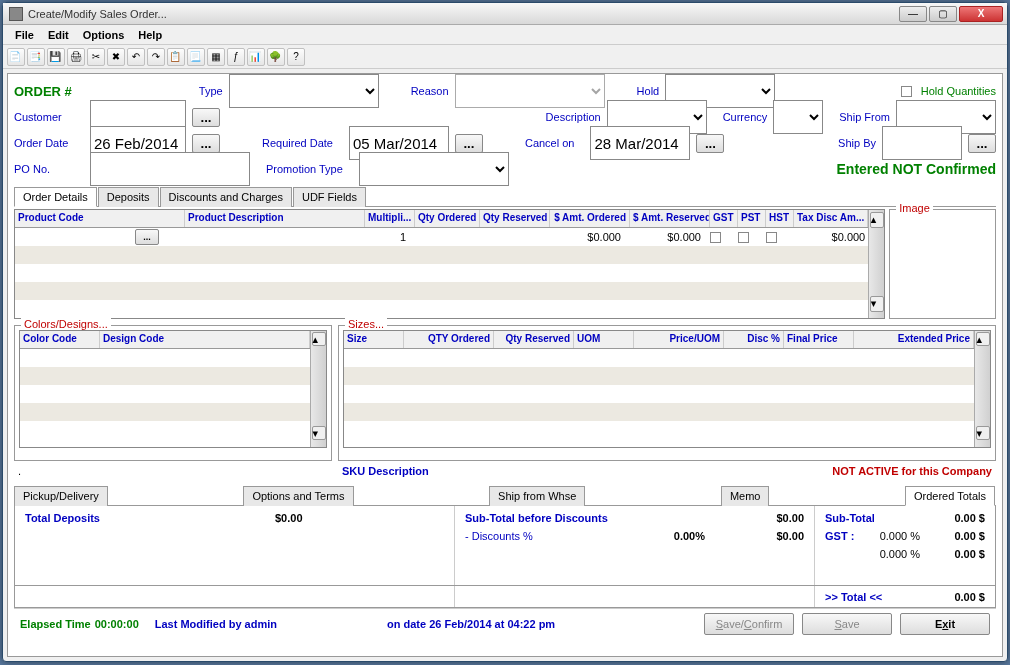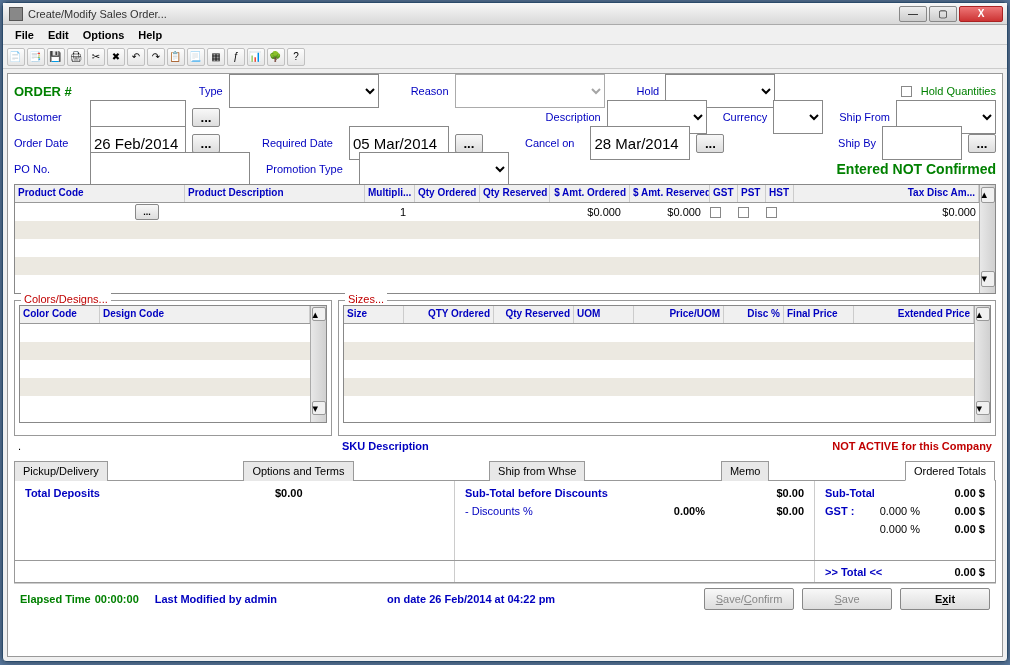--- a/index.html
+++ b/index.html
@@ -187,20 +187,26 @@
 
     <div class="row1">
       <span class="label-blue" style="width:70px">PO No.</span>
       <input type="text" style="width: 160px;" value="">
       <span class="label-blue" style="margin-left:10px">Promotion Type</span>
       <select style="width:150px;margin-left:10px"><option></option></select>
       <div style="flex:1"></div>
       <span class="green-status">Entered NOT Confirmed</span>
     </div>
 
+    <div class="tabs">
+      <div class="tab active"><span>Order Details</span></div>
+      <div class="tab"><span>Deposits</span></div>
+      <div class="tab"><span>Discounts and Charges</span></div>
+      <div class="tab"><span>UDF Fields</span></div>
+    </div>
 
     <div style="display:flex; height:110px; gap:4px; margin-top:2px;">
       <div class="grid" style="flex:1; display:flex;">
         <div style="flex:1">
           <div class="grid-header">
             <div style="width:170px">Product Code</div>
             <div style="width:180px">Product Description</div>
             <div style="width:50px">Multipli...</div>
             <div style="width:65px">Qty Ordered</div>
             <div style="width:70px">Qty Reserved</div>
@@ -236,20 +242,23 @@
             <div class="grid-row"></div>
             <div class="grid-row striped"></div>
             <div class="grid-row"></div>
           </div>
         </div>
         <div class="scroll-v">
             <div class="thumb" style="height:16px;margin-top:2px">▴</div>
             <div class="thumb" style="height:16px;margin-top:68px">▾</div>
           </div>
       </div>
+      <div class="fieldset" style="width:110px;margin-top:0">
+        <div class="legend">Image</div>
+      </div>
     </div>
 
     <div style="display:flex; gap:6px; height:158px;">
       <div style="width:318px;display:flex;flex-direction:column">
         <div class="fieldset" style="flex:1">
           <div class="legend">Colors/Designs...</div>
           <div class="grid" style="height:118px;display:flex">
             <div style="flex:1">
               <div class="grid-header">
                 <div style="width:80px">Color Code</div>

